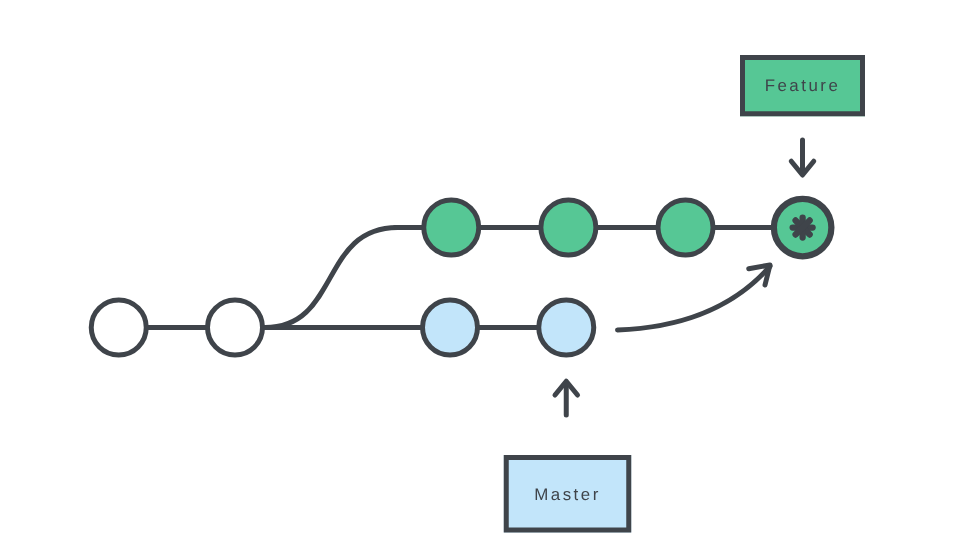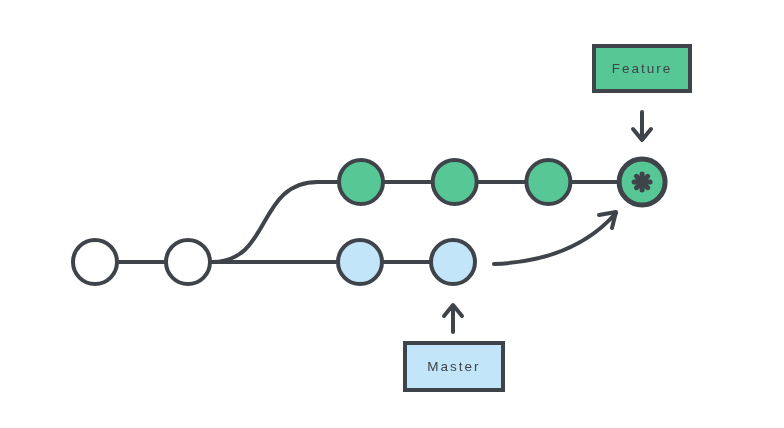--- a/index.html
+++ b/index.html
@@ -31,21 +31,21 @@
     display:flex;align-items:center;justify-content:center;
     font-size:13.5px;
     letter-spacing:2px;
     color:var(--stroke);
   }
   .label-box.feature{
     left:592px;top:44px;width:100px;height:49px;
     background:var(--green);
   }
   .label-box.master{
-    left:403px;top:341px;width:102px;height:51px;
+    left:403px;top:364px;width:102px;height:62px;
     background:var(--blue);
   }
 </style>
 </head>
 <body>
 
 <div class="canvas">
 
   <svg class="diagram-svg" width="784" height="428" viewBox="0 0 784 428">
 

